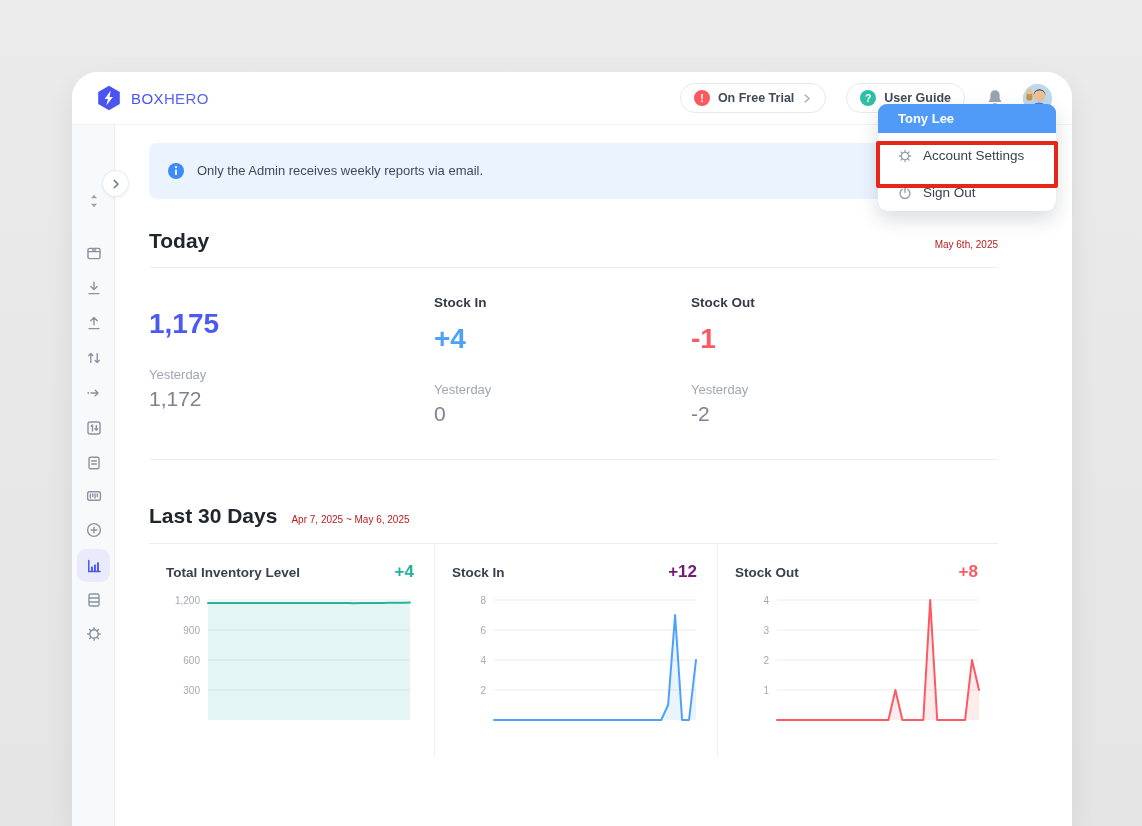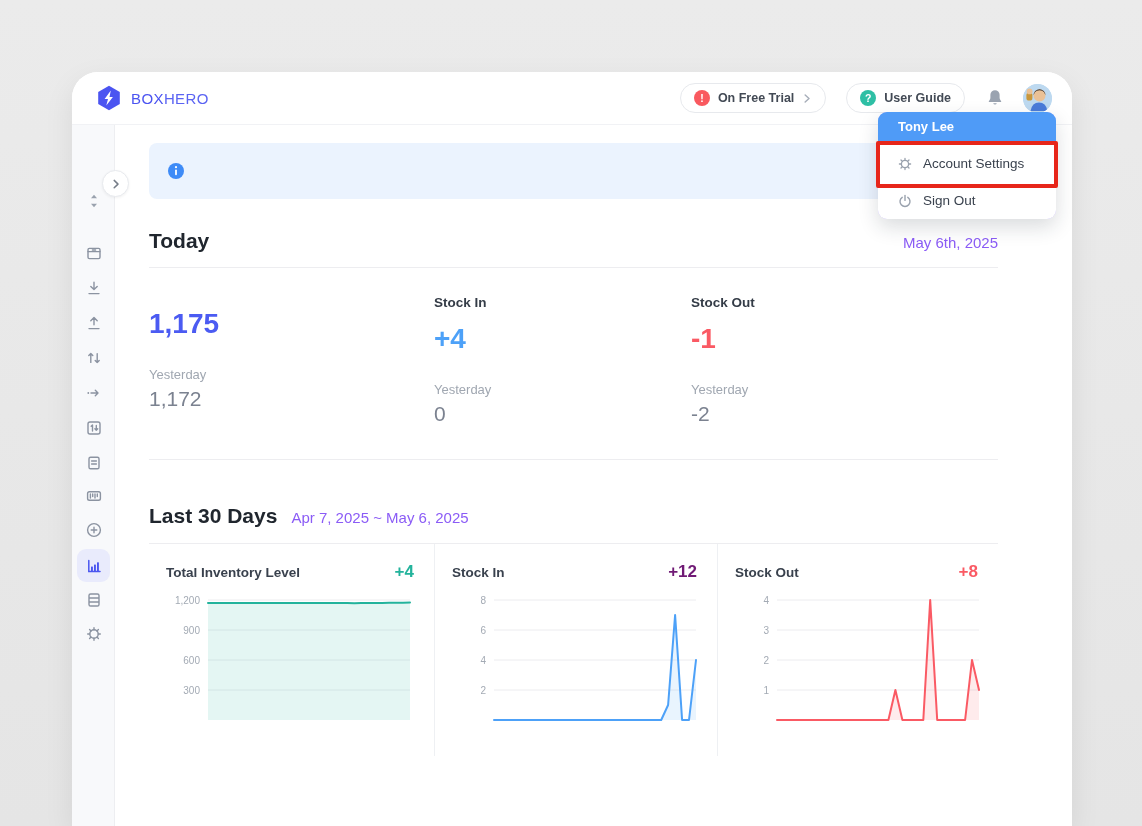--- a/index.html
+++ b/index.html
@@ -39,21 +39,21 @@
     display:flex; align-items:center; justify-content:center; cursor:pointer; z-index:5; }
 
   
   .main { position:absolute; left:44px; top:53px; width:956px; height:701px; padding:18px 74px 0 33px; background:#fff; }
 
   .banner { height:56px; background:#ebf3fe; border-radius:8px; display:flex; align-items:center; gap:12px; padding:0 18px; }
   .banner-text { font-size:13px; line-height:18px; color:#414a57; }
 
   .section-head { display:flex; align-items:baseline; gap:14px; }
   .section-title { font-size:21px; font-weight:700; color:#20262e; }
-  .section-date { font-size:15px; color:#8b5cf6; }
+  .section-date { font-size:10px; color:#b91c1c; }
   .hr { border-top:1px solid #ededf0; }
 
   .today-head { margin-top:30px;justify-content:space-between; }
   .today-hr { margin-top:14px; }
   .stats { display:grid; grid-template-columns:285px 257px 1fr; padding-top:27px; }
   .stat-label { font-size:13.5px; font-weight:700; color:#343c47; }
   .stat-value { margin-top:13px; font-size:28px; font-weight:700; }
   .stat-value.c0 { color:#4b5bf2; }
   .stat-value.c1 { color:#4da1f8; }
   .stat-value.c2 { color:#fa5a64; }
@@ -68,21 +68,21 @@
   .chart-panel + .chart-panel { border-left:1px solid #eef0f3; }
   .chart-head { display:flex; justify-content:space-between; align-items:baseline; padding:0 20px 0 17px; }
   .chart-title { font-size:13.5px; font-weight:700; color:#39414d; }
   .chart-change { font-size:17px; font-weight:700; }
   .chart-change.c0 { color:#23b39c; }
   .chart-change.c1 { color:#701a75; }
   .chart-change.c2 { color:#fa5a64; }
   .chart-svg { margin:8px 0 0 15px; display:block; }
 
   
-  .user-menu { position:absolute; left:806px; top:40px; width:178px; z-index:30;
+  .user-menu { position:absolute; left:806px; top:32px; width:178px; z-index:30;
     border-radius:9px; box-shadow:0 8px 20px rgba(25,35,50,.16); background:#c4b5fd; }
   .menu-header { height:29px; line-height:29px; background:#4f9bf7; color:#fff; font-size:13px; font-weight:700;
     padding-left:20px; border-radius:9px 9px 0 0; }
   .menu-item { display:flex; align-items:center; gap:10px; padding-left:19px; font-size:13.5px; color:#3a424e; cursor:pointer; background:#fff; }
   .menu-item.first { height:45px; }
   .menu-item.last { height:33px; border-radius:0 0 9px 9px; padding-bottom:4px; }
   .annotation { position:absolute; left:804px; top:69px; width:182px; height:47px;
     border:4px solid #e7261a; border-radius:2px; z-index:40; pointer-events:none; }
 </style>
 </head>
@@ -215,20 +215,21 @@
 
   <div class="main">
 
     <div class="banner">
       <svg width="18" height="18" viewBox="0 0 18 18">
         <circle cx="9" cy="9" r="8" fill="#3e8bf7"></circle>
         <circle cx="9" cy="5.2" r="1.1" fill="#fff"></circle>
         <rect x="8.1" y="7.4" width="1.8" height="5.8" rx="0.9" fill="#fff"></rect>
       </svg>
       <div class="banner-text">
+        <div>Only the Admin receives weekly reports via email.</div>
       </div>
     </div>
 
     <div class="section-head today-head">
       <div class="section-title">Today</div>
       <div class="section-date">May 6th, 2025</div>
     </div>
     <div class="hr today-hr"></div>
 
     <div class="stats">

